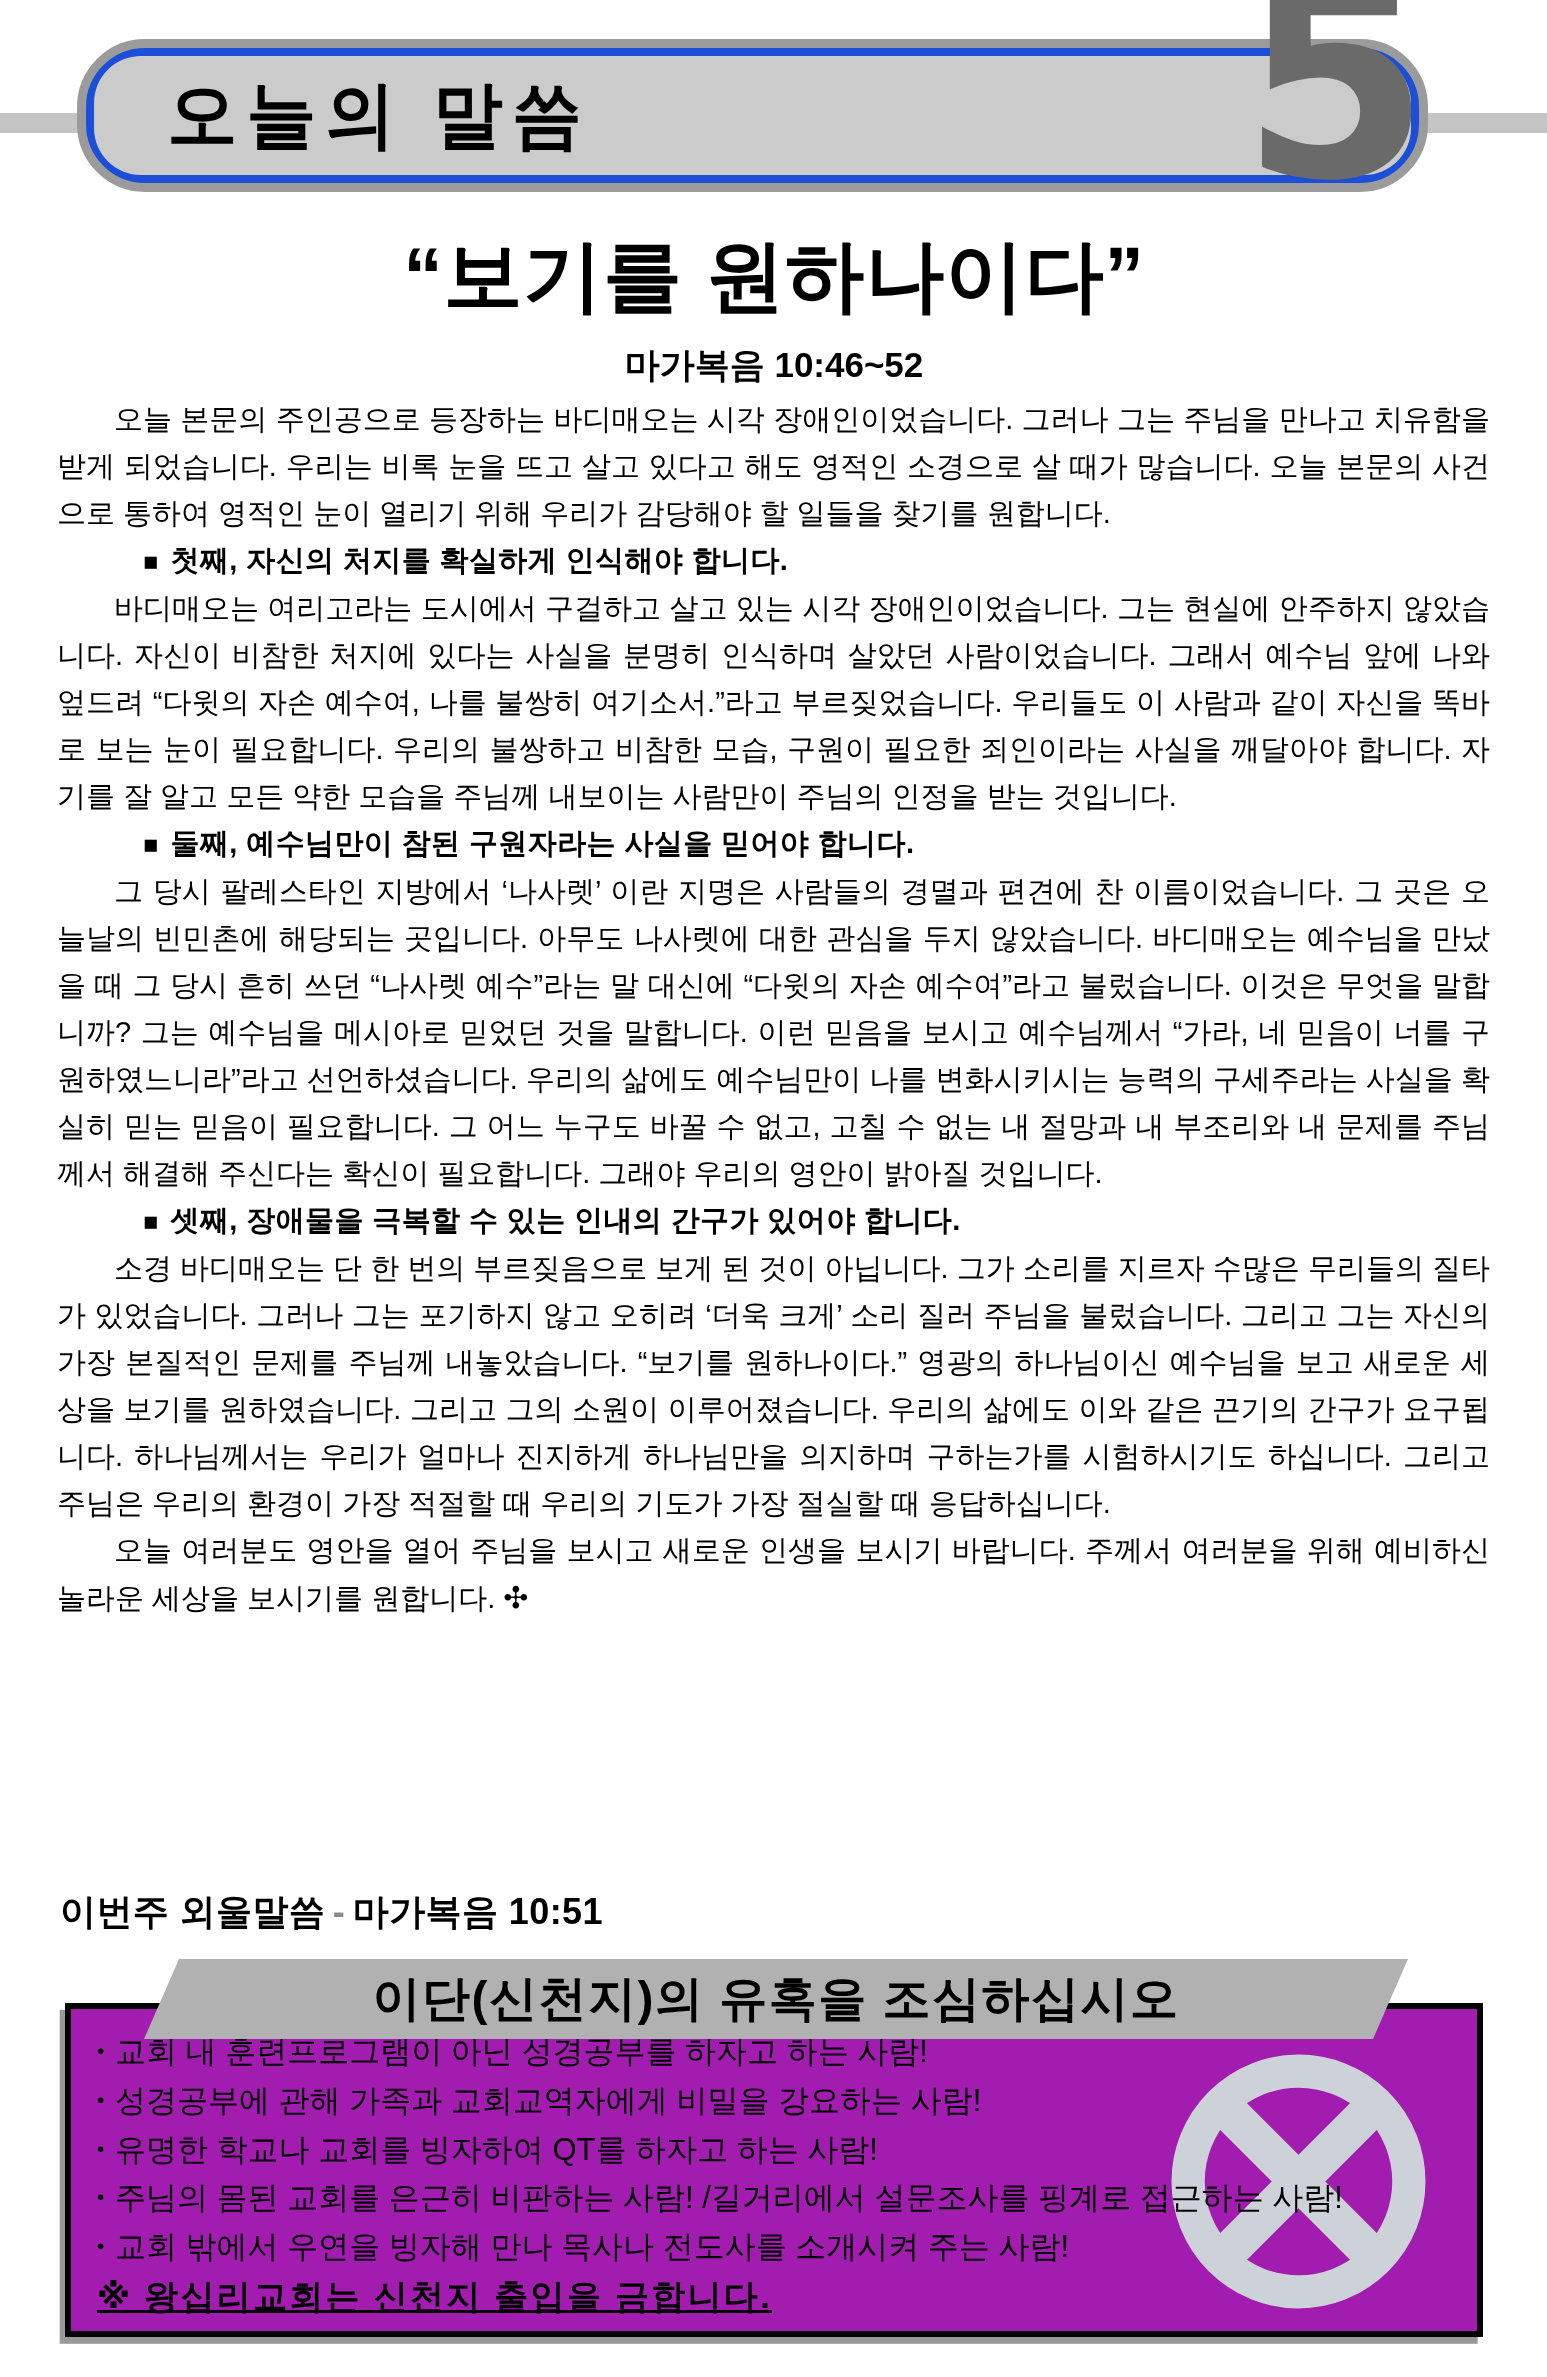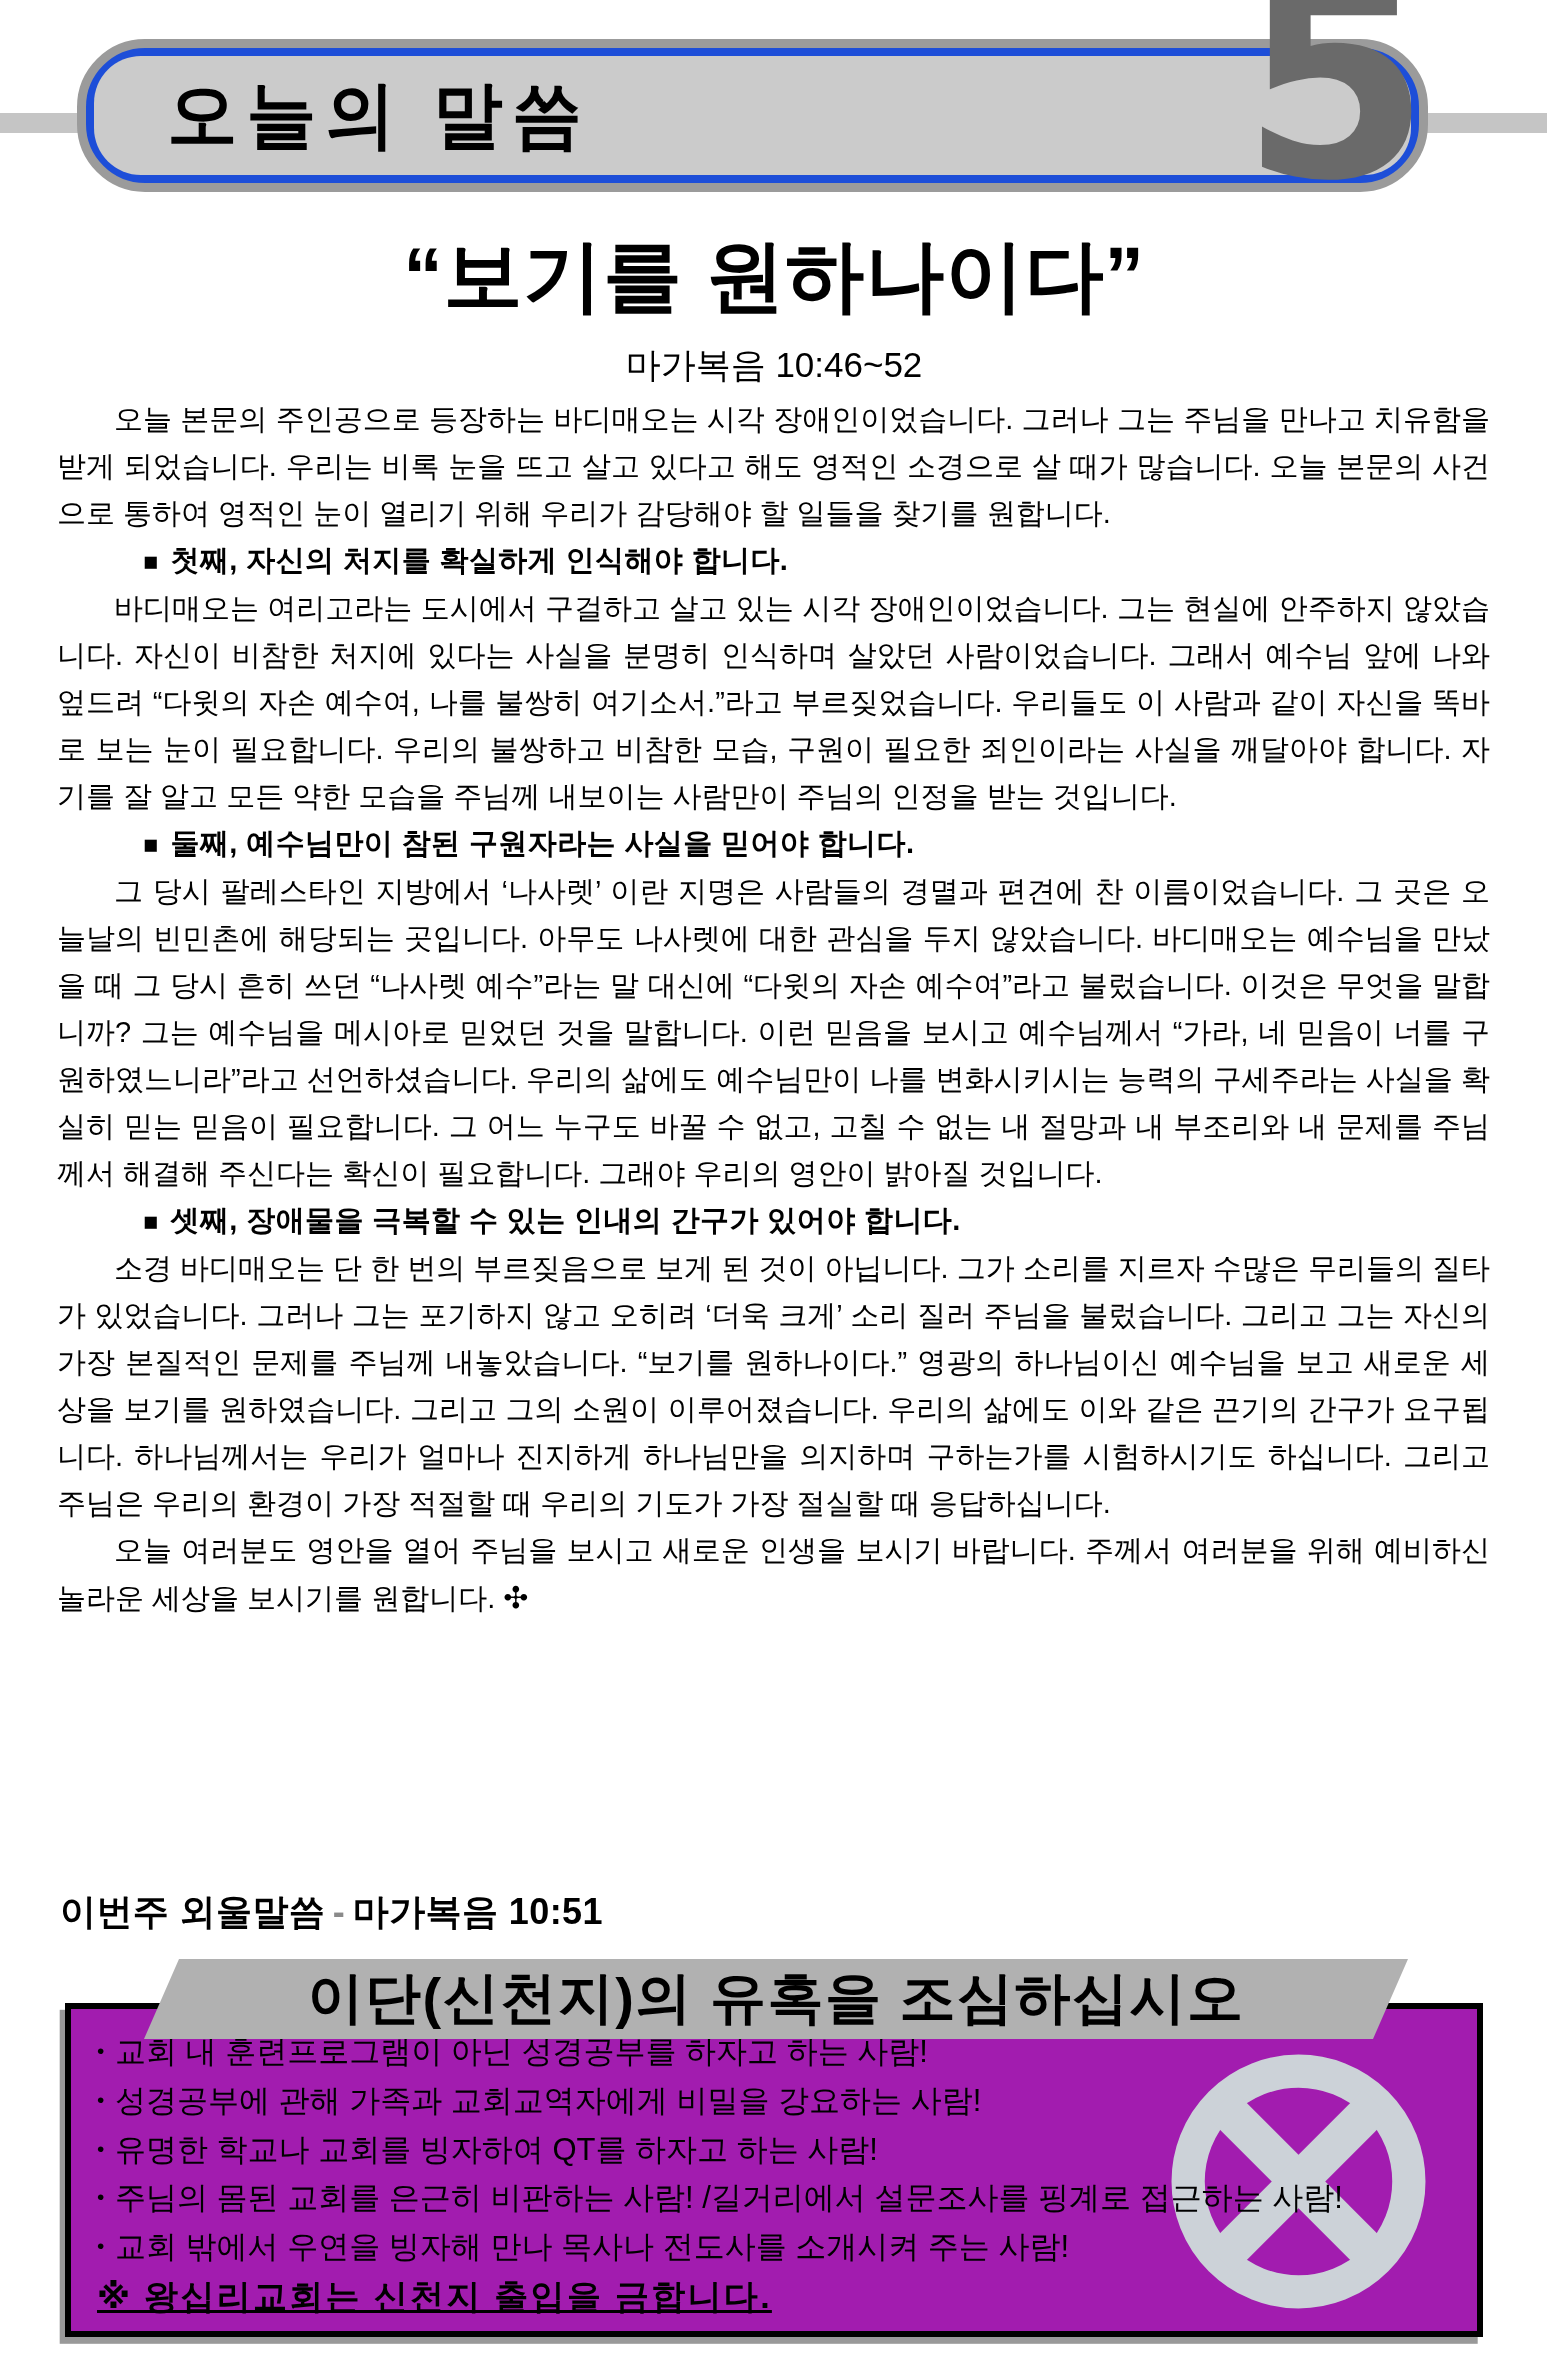--- a/index.html
+++ b/index.html
@@ -15,38 +15,38 @@
   .hbox-inner{position:absolute;left:8.3px;top:8.3px;right:8.3px;bottom:8.3px;background:#cbcbcb;
         border-radius:47px;display:flex;align-items:center;padding-left:73px;box-sizing:border-box;}
   .hbox-title{font-size:70px;font-weight:900;letter-spacing:9px;transform:scaleY(1.05);}
   
   .num5{position:absolute;top:-54px;left:1241px;font-size:272px;line-height:1;font-weight:800;
         color:#6a6a6a;z-index:3;font-family:"DejaVu Sans","Liberation Sans",sans-serif;}
   
   .title{position:absolute;top:224px;left:0;width:1548px;text-align:center;
          font-size:79px;font-weight:900;letter-spacing:0.8px;z-index:2;}
   .subtitle{position:absolute;top:342px;left:0;width:1548px;text-align:center;
-         font-size:35px;font-weight:400;z-index:2;}
+         font-size:35px;font-weight:700;z-index:2;}
   
   .bodytext{position:absolute;left:57px;top:396px;width:1433px;font-size:29px;line-height:47px;
          text-align:justify;z-index:2;}
   .bodytext p{margin:0;text-indent:57px;}
   .bodytext p.heading{text-indent:86px;font-weight:800;text-align:left;letter-spacing:0.4px;}
   .hmark{font-size:25px;margin-right:12px;}
   .endmark{font-size:30px;}
   
   .memory{position:absolute;left:60px;top:1888px;font-size:36px;font-weight:800;z-index:2;letter-spacing:0.4px;}
   .memory .sep{color:#8a8a8a;padding:0 7.6px;font-weight:700;}
   
   .wbox{position:absolute;left:65px;top:2003px;width:1418px;height:334px;background:#a21caf;
         border:6.8px solid #000;box-sizing:border-box;box-shadow:-5.3px 6.8px 0 rgba(0,0,0,0.4);z-index:3;}
   .banner{position:absolute;left:144px;top:1959px;width:1264px;height:80px;background:#b1b1b1;
         clip-path:polygon(35px 0, 100% 0, calc(100% - 35px) 100%, 0 100%);
         display:flex;align-items:center;justify-content:center;
-        font-size:56px;font-weight:900;letter-spacing:1.5px;z-index:5;}
+        font-size:48px;font-weight:900;letter-spacing:1.5px;z-index:5;}
   .watermark{position:absolute;right:50px;top:44px;width:257px;height:257px;z-index:1;}
   .wlist{position:absolute;left:26px;top:18px;right:26px;z-index:2;font-size:31px;line-height:48px;}
   .witem{margin:0;}
   .wbullet{font-size:21px;margin-right:10.6px;vertical-align:3.8px;}
   .wnotice{font-weight:800;font-size:34px;letter-spacing:2.3px;margin-top:1.5px;text-decoration:underline;}
 </style>
 </head>
 <body>
 
 <div class="page">

